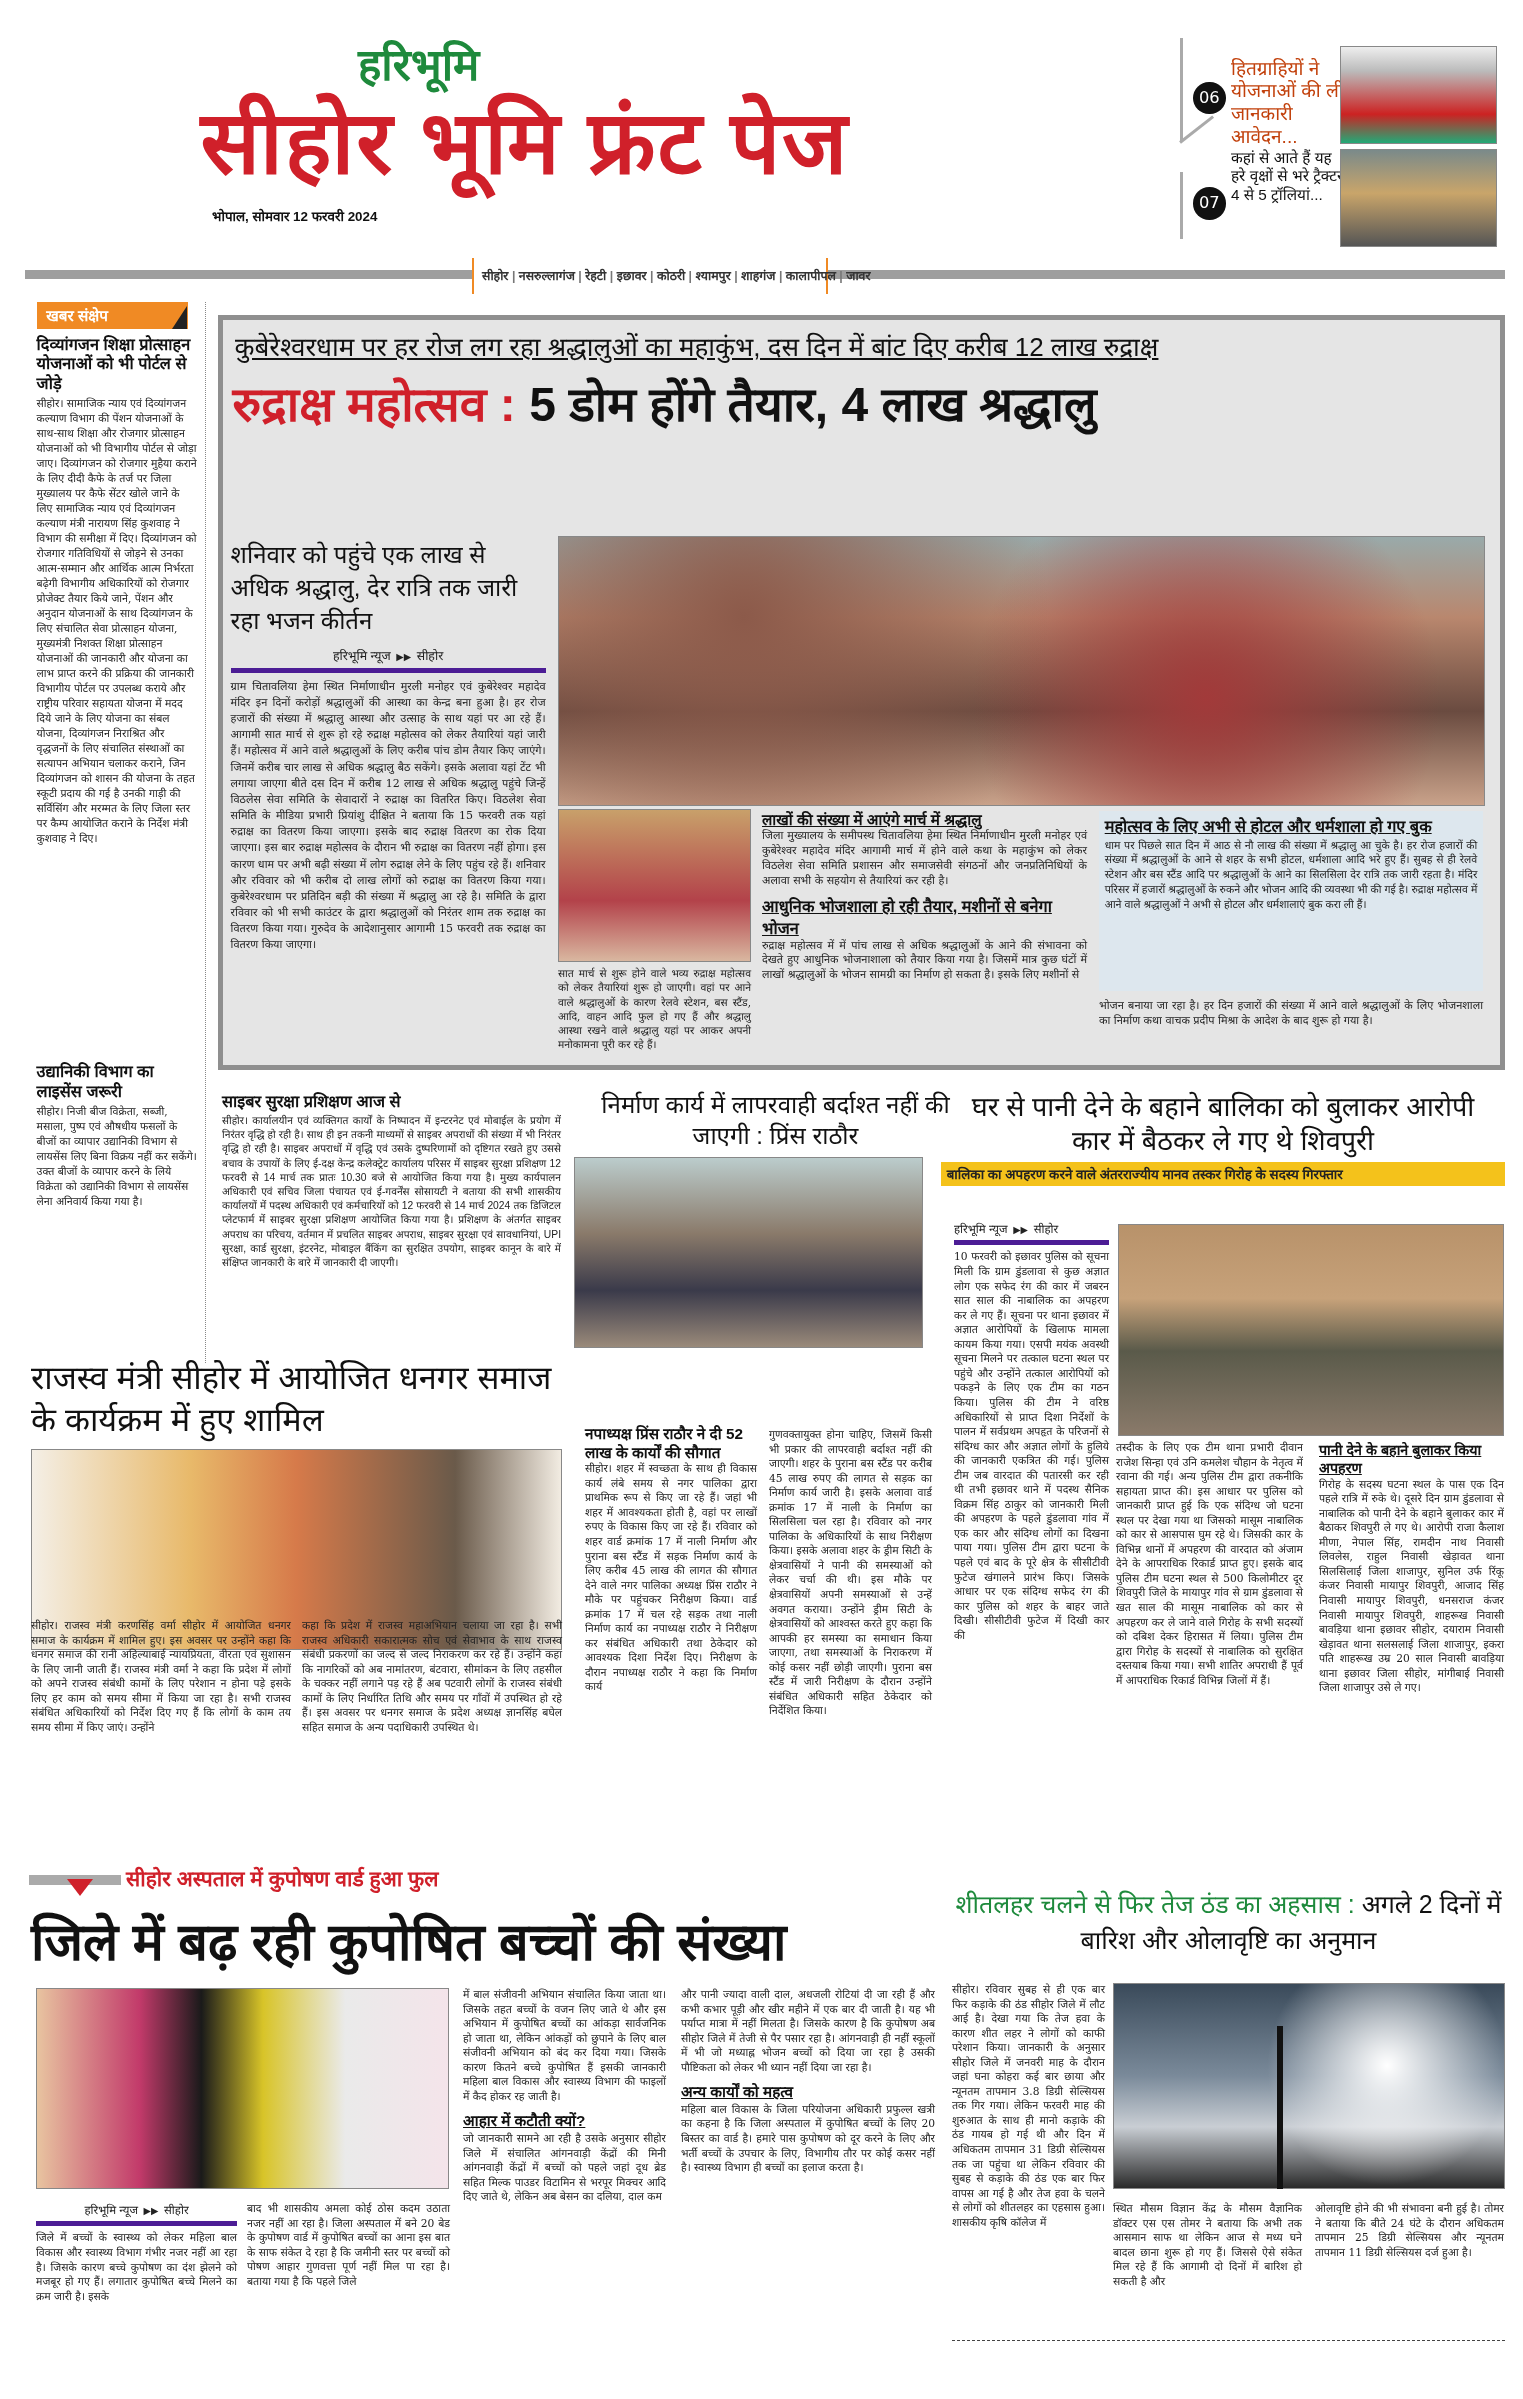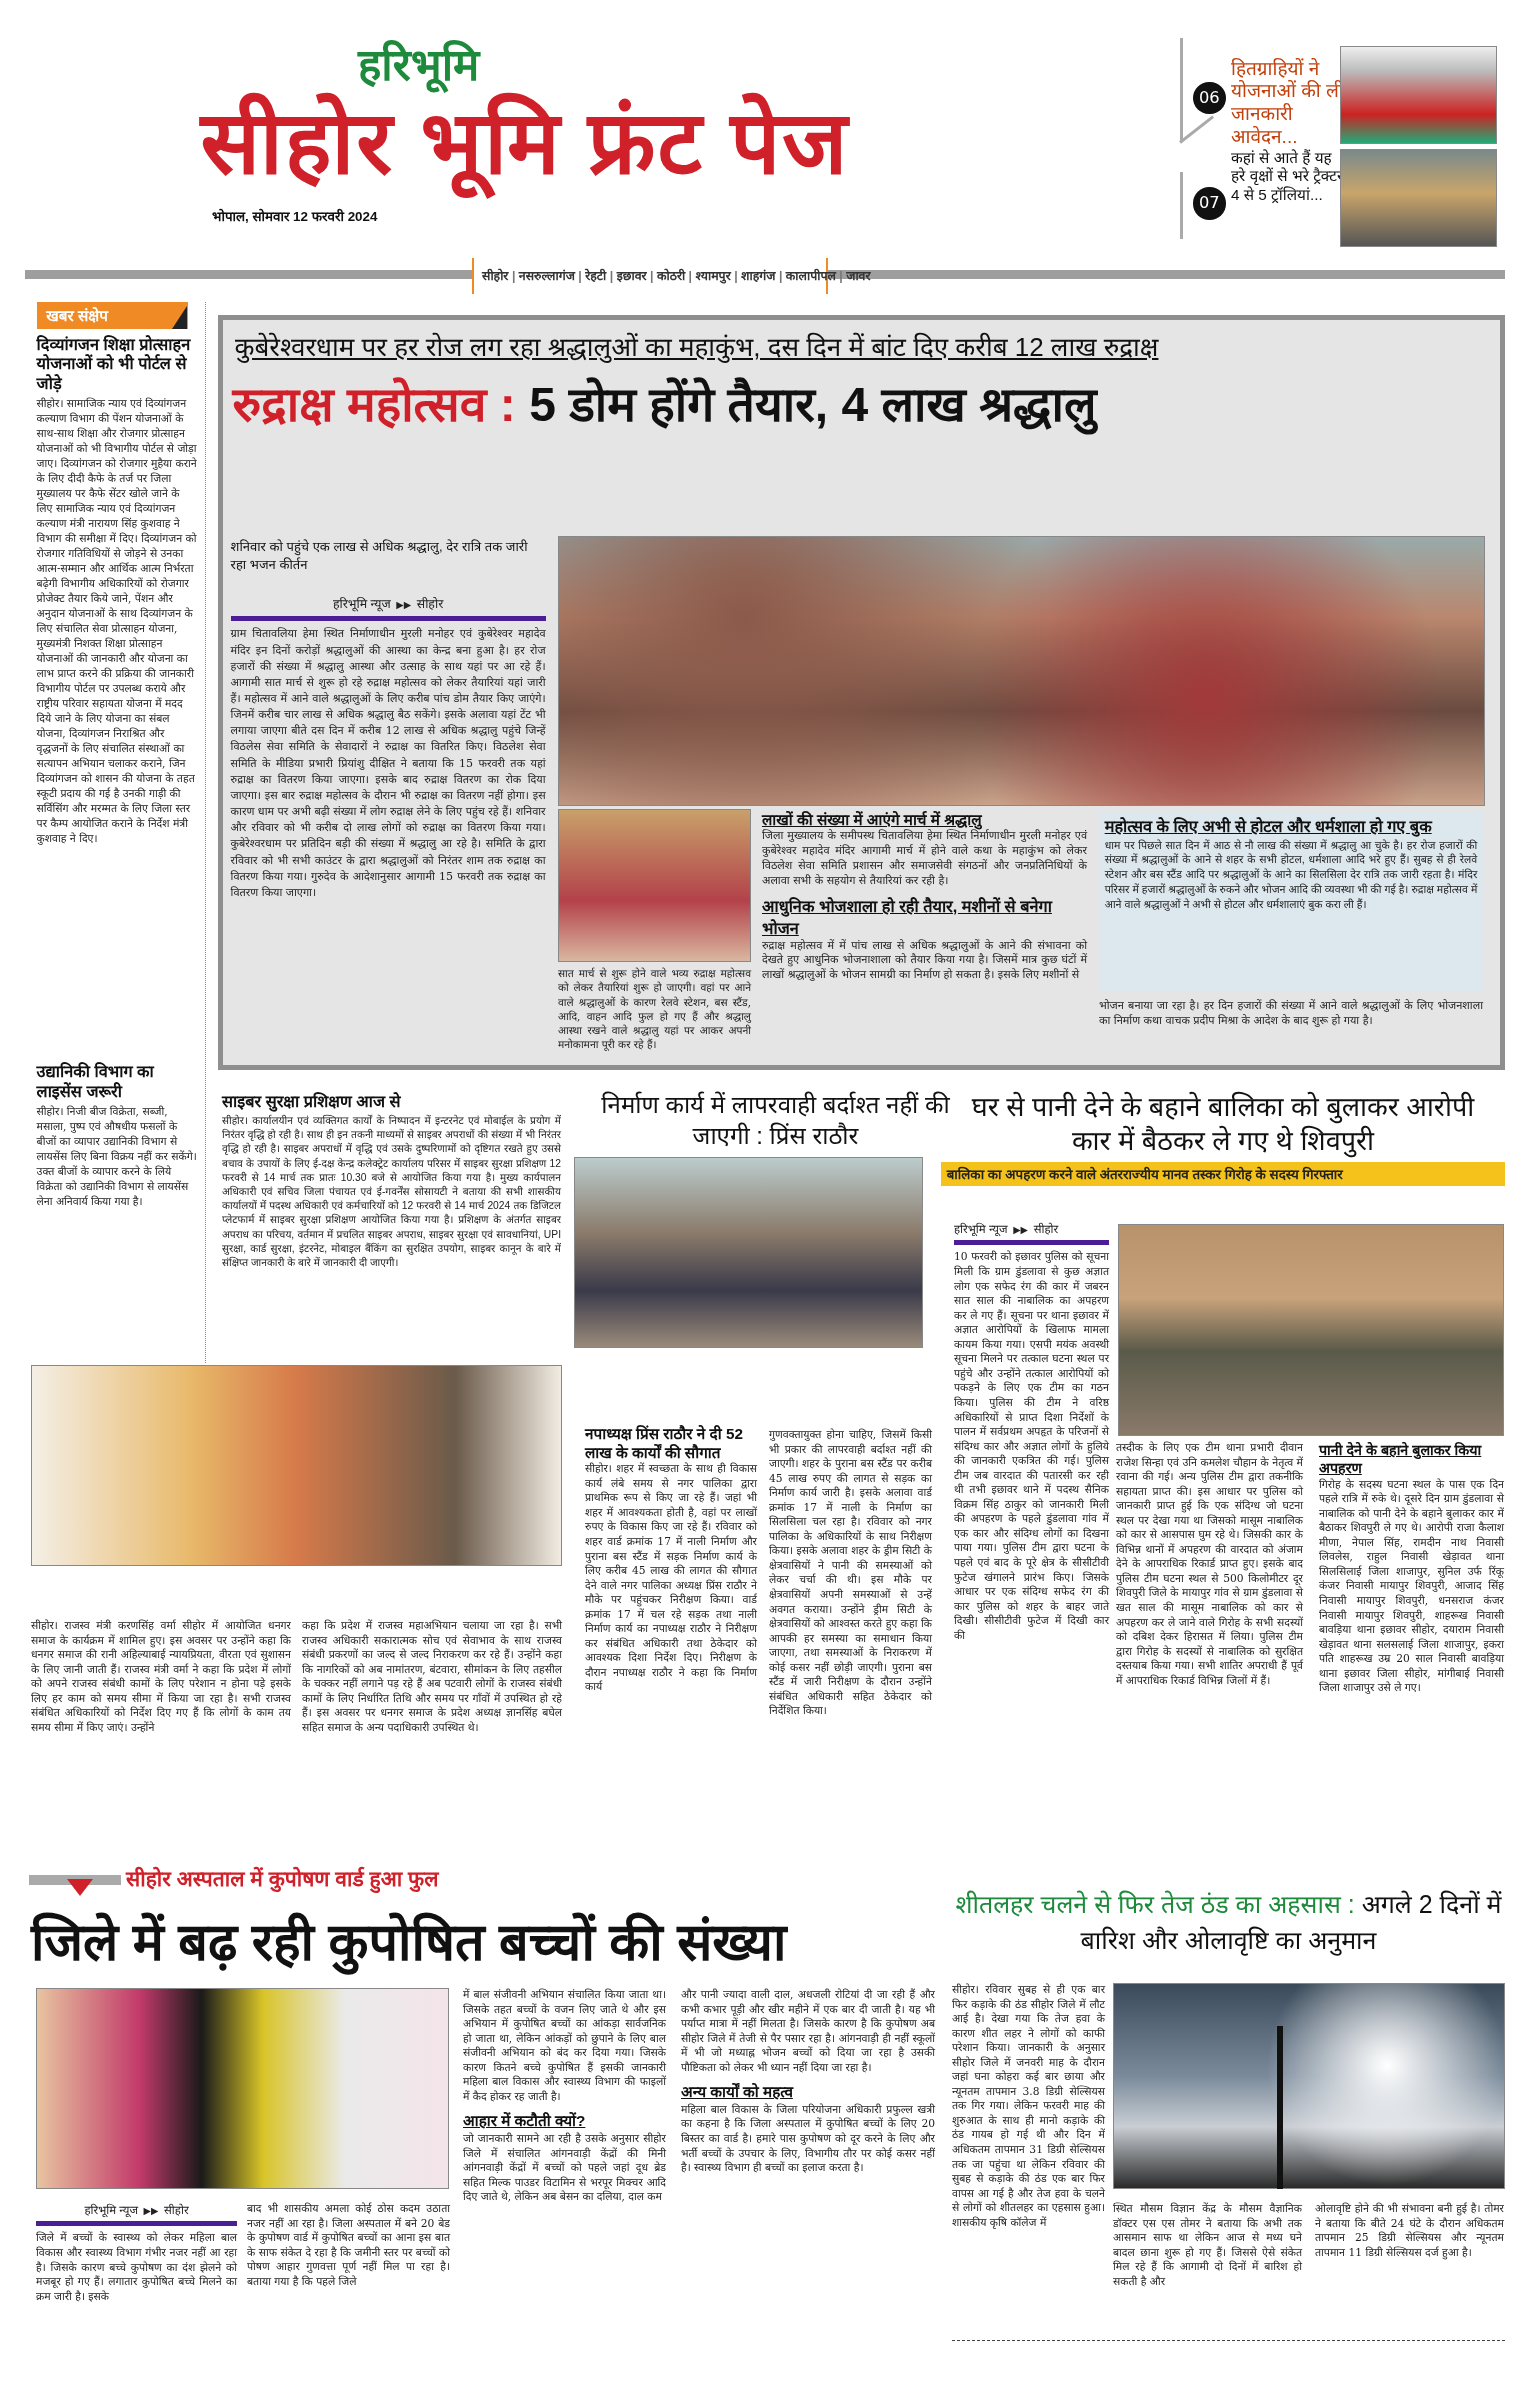--- a/index.html
+++ b/index.html
@@ -62,21 +62,21 @@
 <div class="col-rule" style="left:205px;top:302px;height:1061px;"></div>
 
 <div class="abs" style="left:218px;top:315px;width:1287px;height:755px;border:5.7px solid #8f8f8f;background:#e5e5e5;">
   <div class="abs cond" style="left:11.5px;top:7.6px;width:1252px;font-size:26px;color:#111;text-decoration:underline;white-space:nowrap;overflow:hidden;">कुबेरेश्वरधाम पर हर रोज लग रहा श्रद्धालुओं का महाकुंभ, दस दिन में बांट दिए करीब 12 लाख रुद्राक्ष</div>
   <div class="abs cond" style="left:9.6px;top:55px;width:1262px;font-size:48px;font-weight:bold;line-height:1.26;color:#111;">
     <span style="color:#d0202a;">रुद्राक्ष महोत्सव :</span>
     <span>5 डोम होंगे तैयार, 4 लाख श्रद्धालु</span><br>
   </div>
 
   <div class="abs" style="left:7.6px;top:218px;width:315px;">
-    <div class="cond" style="font-size:13px;line-height:1.38;color:#111;margin-bottom:21px;">शनिवार को पहुंचे एक लाख से अधिक श्रद्धालु, देर रात्रि तक जारी रहा भजन कीर्तन</div>
+    <div class="cond" style="font-size:24px;line-height:1.38;color:#111;margin-bottom:10px;">शनिवार को पहुंचे एक लाख से अधिक श्रद्धालु, देर रात्रि तक जारी रहा भजन कीर्तन</div>
     <div class="byline" style="text-align:center;">
       <span>हरिभूमि न्यूज</span><span class="arrow">▶▶</span><span>सीहोर</span>
     </div>
     <div class="body-text" style="font-size:11px;line-height:1.47;">ग्राम चितावलिया हेमा स्थित निर्माणाधीन मुरली मनोहर एवं कुबेरेश्वर महादेव मंदिर इन दिनों करोड़ों श्रद्धालुओं की आस्था का केन्द्र बना हुआ है। हर रोज हजारों की संख्या में श्रद्धालु आस्था और उत्साह के साथ यहां पर आ रहे हैं। आगामी सात मार्च से शुरू हो रहे रुद्राक्ष महोत्सव को लेकर तैयारियां यहां जारी हैं। महोत्सव में आने वाले श्रद्धालुओं के लिए करीब पांच डोम तैयार किए जाएंगे। जिनमें करीब चार लाख से अधिक श्रद्धालु बैठ सकेंगे। इसके अलावा यहां टेंट भी लगाया जाएगा बीते दस दिन में करीब 12 लाख से अधिक श्रद्धालु पहुंचे जिन्हें विठलेस सेवा समिति के सेवादारों ने रुद्राक्ष का वितरित किए। विठलेश सेवा समिति के मीडिया प्रभारी प्रियांशु दीक्षित ने बताया कि 15 फरवरी तक यहां रुद्राक्ष का वितरण किया जाएगा। इसके बाद रुद्राक्ष वितरण का रोक दिया जाएगा। इस बार रुद्राक्ष महोत्सव के दौरान भी रुद्राक्ष का वितरण नहीं होगा। इस कारण धाम पर अभी बढ़ी संख्या में लोग रुद्राक्ष लेने के लिए पहुंच रहे हैं। शनिवार और रविवार को भी करीब दो लाख लोगों को रुद्राक्ष का वितरण किया गया। कुबेरेश्वरधाम पर प्रतिदिन बड़ी की संख्या में श्रद्धालु आ रहे है। समिति के द्वारा रविवार को भी सभी काउंटर के द्वारा श्रद्धालुओं को निरंतर शाम तक रुद्राक्ष का वितरण किया गया। गुरुदेव के आदेशानुसार आगामी 15 फरवरी तक रुद्राक्ष का वितरण किया जाएगा।</div>
   </div>
 
   <div class="abs photo" style="left:335px;top:216px;width:927px;height:270px;background:radial-gradient(circle at 20% 30%,#8c5a4a 0,transparent 40%),radial-gradient(circle at 70% 60%,#a23a3a 0,transparent 35%),linear-gradient(180deg,#9aa 0%,#b9876e 30%,#6a4b40 65%,#c9a28a 100%);"></div>
 
   <div class="abs photo" style="left:335px;top:489px;width:193px;height:153px;background:linear-gradient(180deg,#c8a06a,#b3424a 60%,#d9b7a0);"></div>
   <div class="abs body-text" style="left:335px;top:646px;width:193px;font-size:10.5px;">सात मार्च से शुरू होने वाले भव्य रुद्राक्ष महोत्सव को लेकर तैयारियां शुरू हो जाएगी। वहां पर आने वाले श्रद्धालुओं के कारण रेलवे स्टेशन, बस स्टैंड, आदि, वाहन आदि फुल हो गए हैं और श्रद्धालु आस्था रखने वाले श्रद्धालु यहां पर आकर अपनी मनोकामना पूरी कर रहे हैं।</div>
@@ -121,20 +121,21 @@
   <div class="body-text" style="font-size:10.7px;">10 फरवरी को इछावर पुलिस को सूचना मिली कि ग्राम डुंडलावा से कुछ अज्ञात लोग एक सफेद रंग की कार में जबरन सात साल की नाबालिक का अपहरण कर ले गए हैं। सूचना पर थाना इछावर में अज्ञात आरोपियों के खिलाफ मामला कायम किया गया। एसपी मयंक अवस्थी सूचना मिलने पर तत्काल घटना स्थल पर पहुंचे और उन्होंने तत्काल आरोपियों को पकड़ने के लिए एक टीम का गठन किया। पुलिस की टीम ने वरिष्ठ अधिकारियों से प्राप्त दिशा निर्देशों के पालन में सर्वप्रथम अपहृत के परिजनों से संदिग्ध कार और अज्ञात लोगों के हुलिये की जानकारी एकत्रित की गई। पुलिस टीम जब वारदात की पतारसी कर रही थी तभी इछावर थाने में पदस्थ सैनिक विक्रम सिंह ठाकुर को जानकारी मिली की अपहरण के पहले डुंडलावा गांव में एक कार और संदिग्ध लोगों का दिखना पाया गया। पुलिस टीम द्वारा घटना के पहले एवं बाद के पूरे क्षेत्र के सीसीटीवी फुटेज खंगालने प्रारंभ किए। जिसके आधार पर एक संदिग्ध सफेद रंग की कार पुलिस को शहर के बाहर जाते दिखी। सीसीटीवी फुटेज में दिखी कार की</div>
 </div>
 <div class="abs photo" style="left:1118px;top:1224px;width:386px;height:212px;background:linear-gradient(180deg,#b8926a 0%,#c7a27a 35%,#5a5a4a 60%,#8a7a6a 100%);"></div>
 <div class="abs body-text" style="left:1116px;top:1441px;width:187px;font-size:10.7px;">तस्दीक के लिए एक टीम थाना प्रभारी दीवान राजेश सिन्हा एवं उनि कमलेश चौहान के नेतृत्व में रवाना की गई। अन्य पुलिस टीम द्वारा तकनीकि सहायता प्राप्त की। इस आधार पर पुलिस को जानकारी प्राप्त हुई कि एक संदिग्ध जो घटना स्थल पर देखा गया था जिसको मासूम नाबालिक को कार से आसपास घुम रहे थे। जिसकी कार के विभिन्न थानों में अपहरण की वारदात को अंजाम देने के आपराधिक रिकार्ड प्राप्त हुए। इसके बाद पुलिस टीम घटना स्थल से 500 किलोमीटर दूर शिवपुरी जिले के मायापुर गांव से ग्राम डुंडलावा से खत साल की मासूम नाबालिक को कार से अपहरण कर ले जाने वाले गिरोह के सभी सदस्यों को दबिश देकर हिरासत में लिया। पुलिस टीम द्वारा गिरोह के सदस्यों से नाबालिक को सुरक्षित दस्तयाब किया गया। सभी शातिर अपराधी हैं पूर्व में आपराधिक रिकार्ड विभिन्न जिलों में हैं।</div>
 <div class="abs" style="left:1319px;top:1441px;width:185px;">
   <div class="subhead-u" style="font-size:14.3px;line-height:1.28;">पानी देने के बहाने बुलाकर किया अपहरण</div>
   <div class="body-text" style="font-size:10.7px;">गिरोह के सदस्य घटना स्थल के पास एक दिन पहले रात्रि में रुके थे। दूसरे दिन ग्राम डुंडलावा से नाबालिक को पानी देने के बहाने बुलाकर कार में बैठाकर शिवपुरी ले गए थे। आरोपी राजा कैलाश मीणा, नेपाल सिंह, रामदीन नाथ निवासी लिवलेस, राहुल निवासी खेड़ावत थाना सिलसिलाई जिला शाजापुर, सुनिल उर्फ रिंकू कंजर निवासी मायापुर शिवपुरी, आजाद सिंह निवासी मायापुर शिवपुरी, धनसराज कंजर निवासी मायापुर शिवपुरी, शाहरूख निवासी बावड़िया थाना इछावर सीहोर, दयाराम निवासी खेड़ावत थाना सलसलाई जिला शाजापुर, इकरा पति शाहरूख उम्र 20 साल निवासी बावड़िया थाना इछावर जिला सीहोर, मांगीबाई निवासी जिला शाजापुर उसे ले गए।</div>
 </div>
 
 <div class="abs" style="left:31px;top:1357px;width:535px;">
+  <div class="cond" style="font-size:32.5px;line-height:1.3;color:#111;">राजस्व मंत्री सीहोर में आयोजित धनगर समाज के कार्यक्रम में हुए शामिल</div>
   <div class="photo" style="margin-top:7.6px;width:531px;height:201px;background:linear-gradient(90deg,#f4efe6 0%,#e8b96a 30%,#d67a4a 50%,#6a5a4a 80%,#f2ece2 100%);"></div>
 </div>
 <div class="abs body-text" style="left:31px;top:1619px;width:260px;font-size:10.7px;">सीहोर। राजस्व मंत्री करणसिंह वर्मा सीहोर में आयोजित धनगर समाज के कार्यक्रम में शामिल हुए। इस अवसर पर उन्होंने कहा कि धनगर समाज की रानी अहिल्याबाई न्यायप्रियता, वीरता एवं सुशासन के लिए जानी जाती हैं। राजस्व मंत्री वर्मा ने कहा कि प्रदेश में लोगों को अपने राजस्व संबंधी कामों के लिए परेशान न होना पड़े इसके लिए हर काम को समय सीमा में किया जा रहा है। सभी राजस्व संबंधित अधिकारियों को निर्देश दिए गए हैं कि लोगों के काम तय समय सीमा में किए जाएं। उन्होंने</div>
 <div class="abs body-text" style="left:302px;top:1619px;width:260px;font-size:10.7px;">कहा कि प्रदेश में राजस्व महाअभियान चलाया जा रहा है। सभी राजस्व अधिकारी सकारात्मक सोच एवं सेवाभाव के साथ राजस्व संबंधी प्रकरणों का जल्द से जल्द निराकरण कर रहे हैं। उन्होंने कहा कि नागरिकों को अब नामांतरण, बंटवारा, सीमांकन के लिए तहसील के चक्कर नहीं लगाने पड़ रहे हैं अब पटवारी लोगों के राजस्व संबंधी कामों के लिए निर्धारित तिथि और समय पर गाँवों में उपस्थित हो रहे हैं। इस अवसर पर धनगर समाज के प्रदेश अध्यक्ष ज्ञानसिंह बघेल सहित समाज के अन्य पदाधिकारी उपस्थित थे।</div>
 
 <div class="abs" style="left:29px;top:1875px;width:92px;height:9.6px;background:#aaa;"></div>
 <div class="abs" style="left:67px;top:1879px;width:0;height:0;border-left:13.4px solid transparent;border-right:13.4px solid transparent;border-top:17px solid #d0202a;"></div>
 <div class="abs cond" style="left:126px;top:1864px;font-size:21px;font-weight:bold;color:#d0202a;">सीहोर अस्पताल में कुपोषण वार्ड हुआ फुल</div>
 <div class="abs cond" style="left:31px;top:1904px;width:908px;font-size:52px;font-weight:bold;color:#111;white-space:nowrap;">जिले में बढ़ रही कुपोषित बच्चों की संख्या</div>
 <div class="abs photo" style="left:36px;top:1988px;width:413px;height:201px;background:linear-gradient(90deg,#e8c4a0 0%,#c23a6a 25%,#1a1a1a 40%,#d8c428 55%,#eaeaea 75%,#f4e4ea 100%);"></div>

